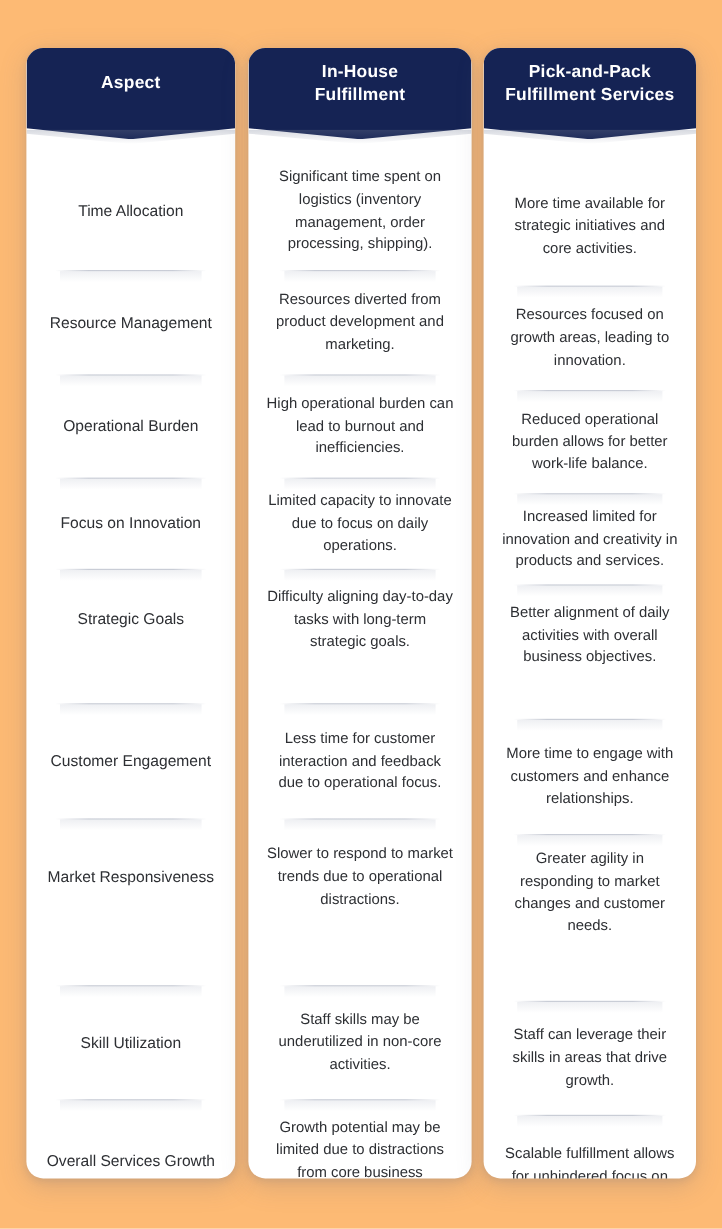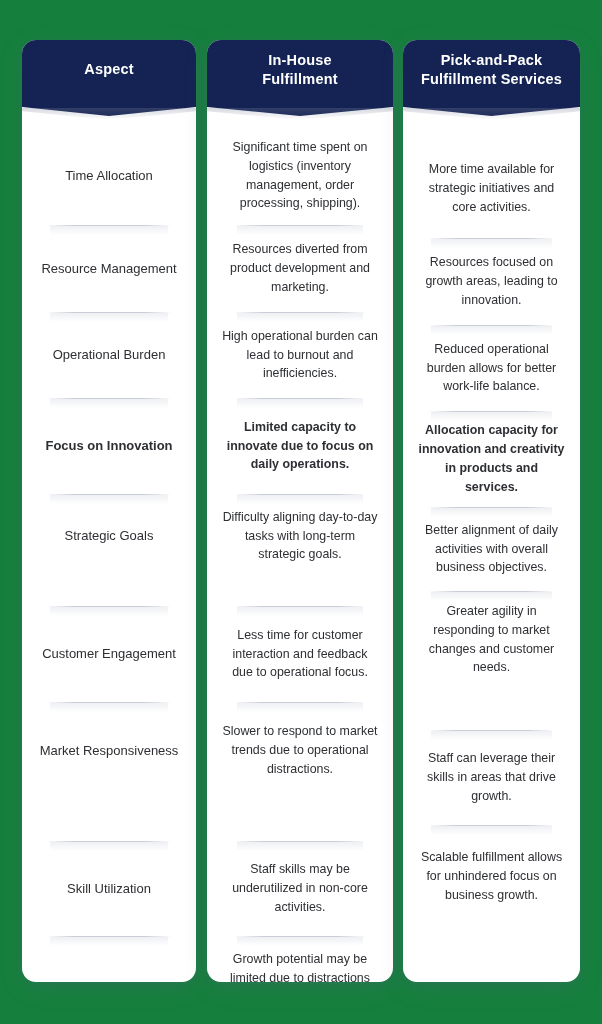--- a/index.html
+++ b/index.html
@@ -7,21 +7,21 @@
   html, body {
     width:602px; height:1024px;
     background:#ffffff;
     font-family:"Liberation Sans", sans-serif;
     overflow:hidden;
   }
 
   #board {
     position:relative;
     width:602px; height:1024px;
-    background:#15803d;
+    background:#fdba74;
   }
 
   
   .col {
     position:absolute;
     top:40px;
     height:942px;
     background:#ffffff;
     border-radius:14px;
     box-shadow:0 6px 22px rgba(90,100,130,0.22),
@@ -108,21 +108,21 @@
     top:1px; left:16%; right:16%;
     height:9px;
     background:linear-gradient(to bottom, rgba(180,186,200,0.22), rgba(180,186,200,0));
     pointer-events:none;
   }
 
   
   .h0 { height:99px; }
   .h1 { height:87px;border-radius:19px; }
   .h2 { height:86px;border-radius:14px; }
-  .h3 { height:96px;font-weight:bold; }
+  .h3 { height:76px; }
   .h4 { height:84px; }
   .h5 { height:96px;margin-top:28px; }
   .h6 { height:97px; }
   .h7 { height:95px;margin-top:42px; }
   .h8 { height:103px; }
 </style>
 </head>
 <body>
 
 <div id="board">
@@ -167,21 +167,22 @@
   <div class="col col-2">
     <div class="col-head">
       <span class="htxt">Pick-and-Pack
 Fulfillment Services</span>
     </div>
     <div class="notch-shade"></div>
     <div class="col-body">
       <div class="cell h0">More time available for strategic initiatives and core activities.</div>
       <div class="cell h1">Resources focused on growth areas, leading to innovation.</div>
       <div class="cell h2">Reduced operational burden allows for better work-life balance.</div>
-      <div class="cell h3">Allocation capacity for innovation and creativity in products and services.</div>
+      <div class="cell h3">Increased limited for innovation and creativity in products and services.</div>
       <div class="cell h4">Better alignment of daily activities with overall business objectives.</div>
+      <div class="cell h5">More time to engage with customers and enhance relationships.</div>
       <div class="cell h6">Greater agility in responding to market changes and customer needs.</div>
       <div class="cell h7">Staff can leverage their skills in areas that drive growth.</div>
       <div class="cell h8">Scalable fulfillment allows for unhindered focus on business growth.</div>
     </div>
   </div>
 
 </div>
 
 </body></html>

